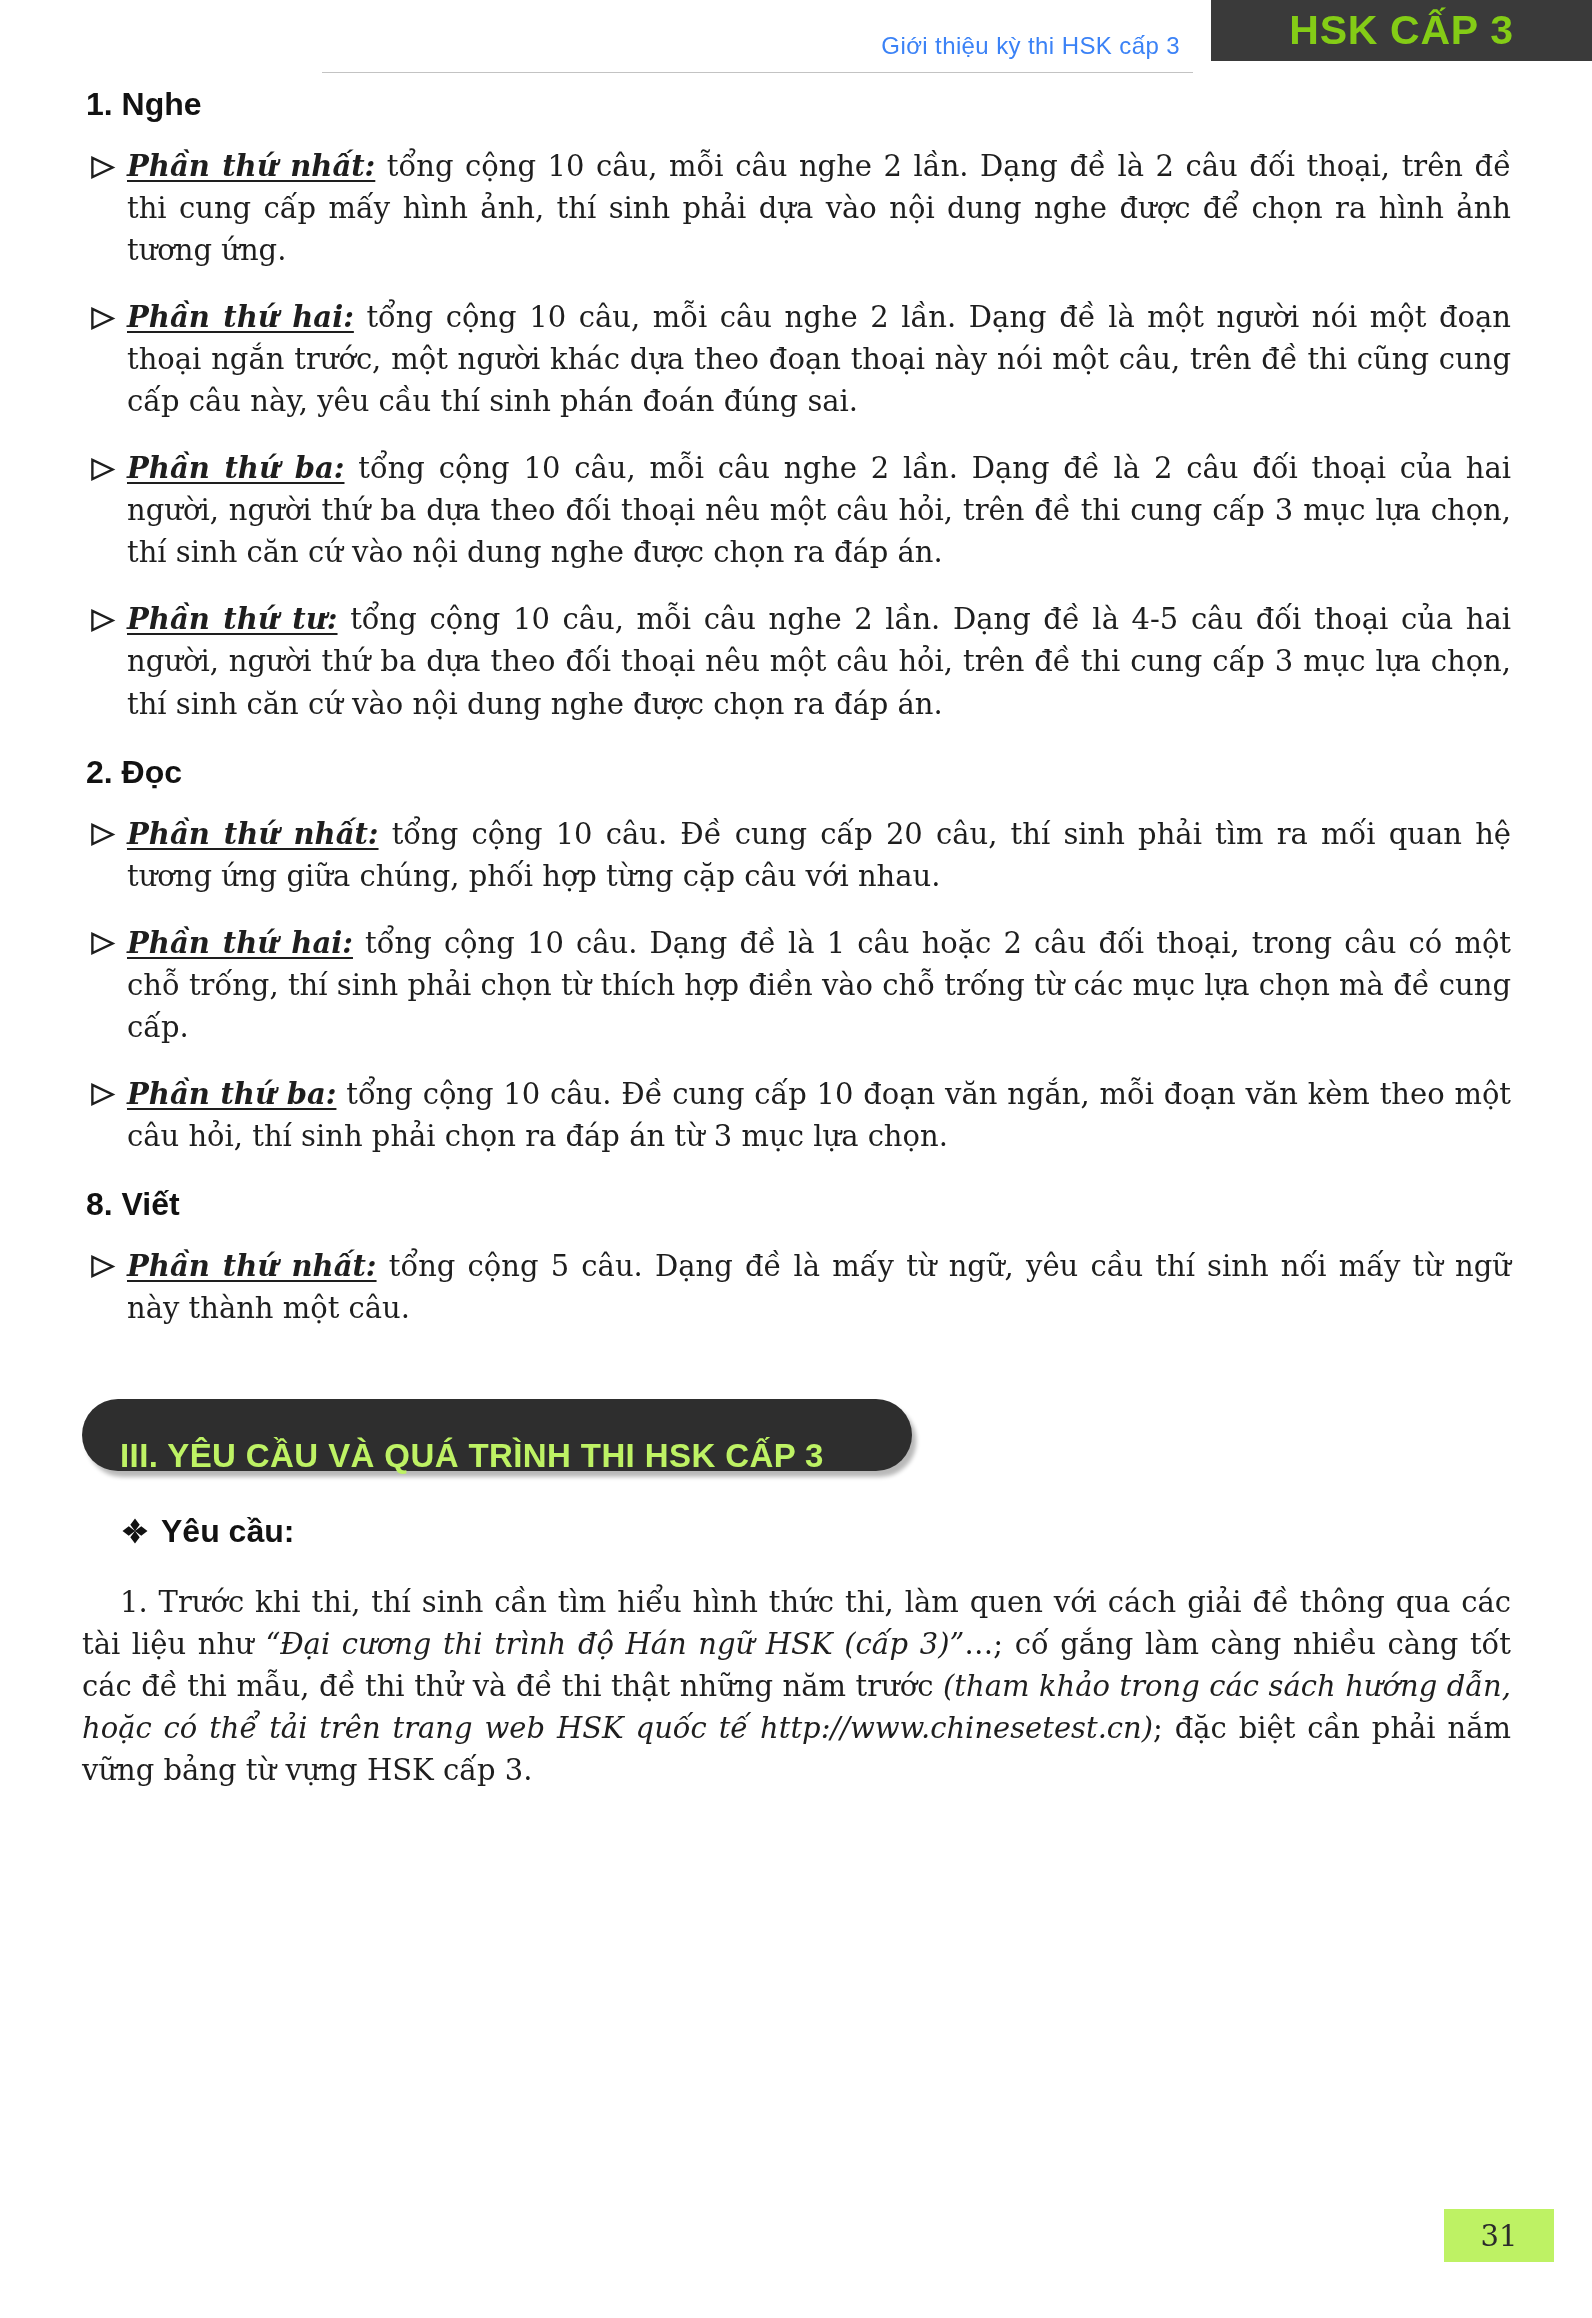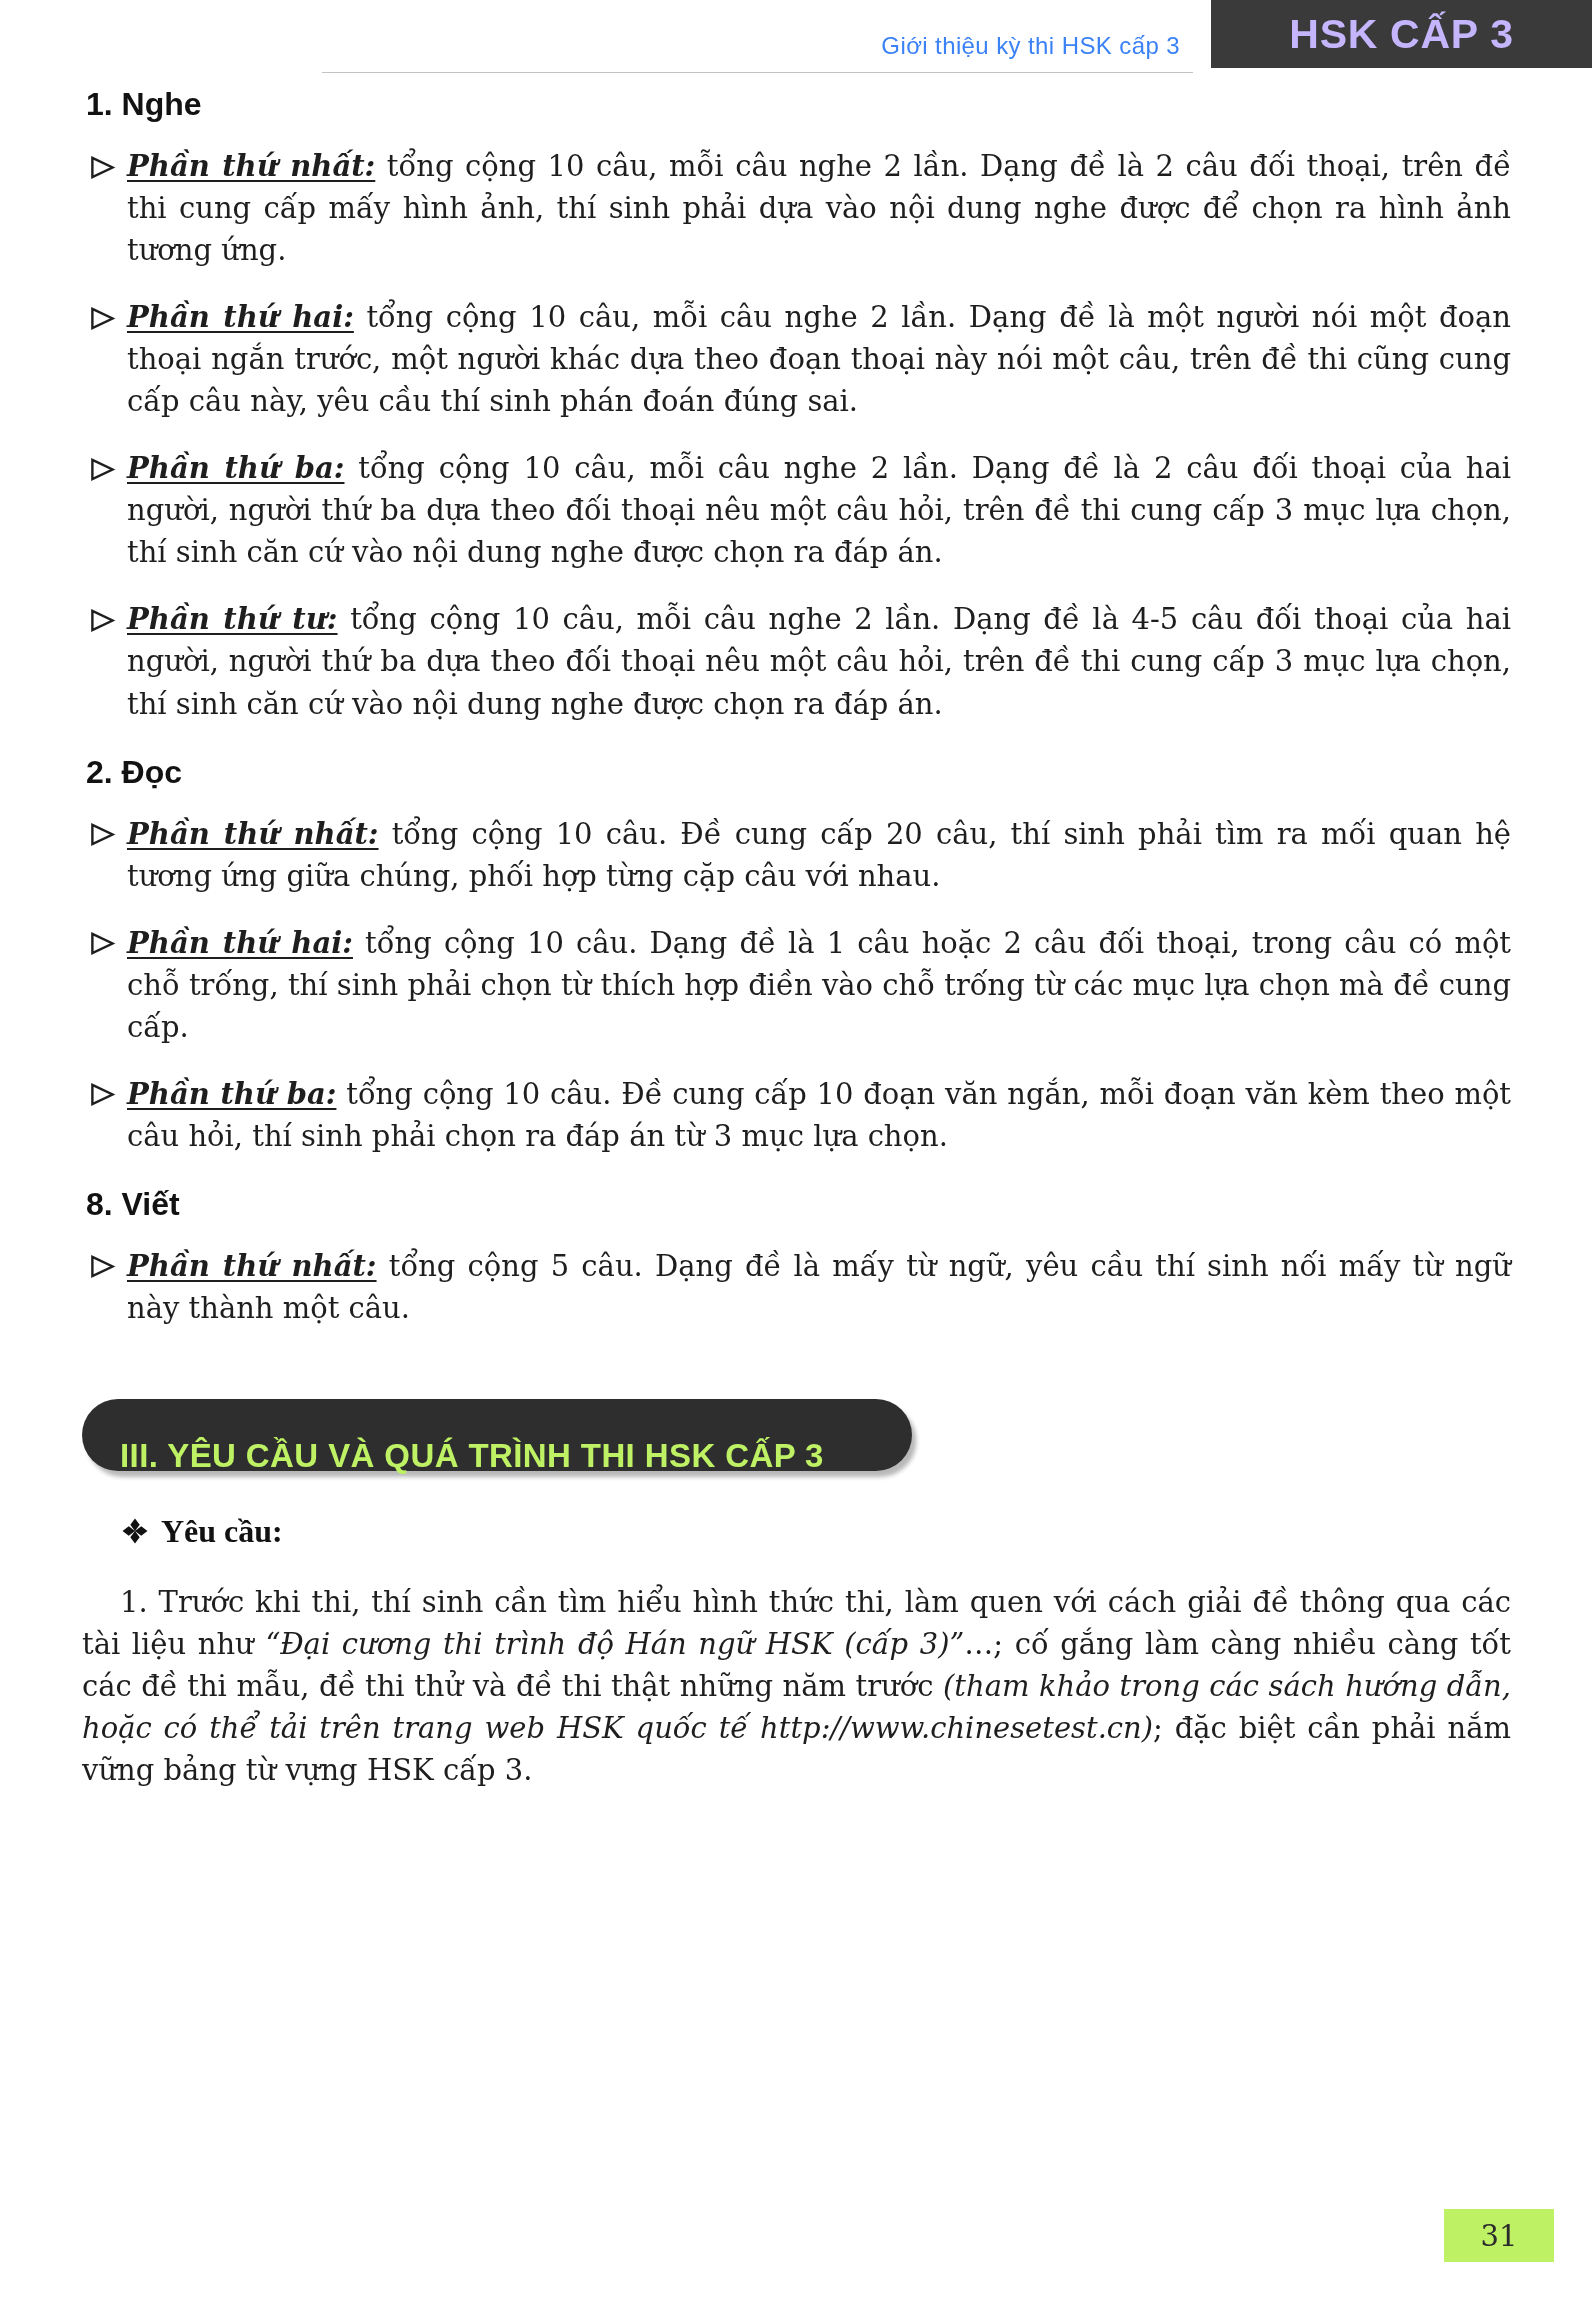--- a/index.html
+++ b/index.html
@@ -27,23 +27,23 @@
     font-family: "Liberation Sans", sans-serif;
     font-size: 24px;
     color: #3b82f6;
     letter-spacing: 0.4px;
   }
   .badge {
     position: absolute;
     top: 0;
     right: 0;
     width: 381px;
-    height: 68px;
+    height: 61px;
     background: #3a3a3a;
-    color: #c4b5fd;
+    color: #84cc16;
     font-family: "Liberation Sans", sans-serif;
     font-weight: bold;
     font-size: 41px;
     display: flex;
     align-items: center;
     justify-content: center;
     letter-spacing: 0.7px;
   }
   
   .content {
@@ -103,21 +103,21 @@
   }
   
   .subhead {
     display: flex;
     align-items: center;
     gap: 13px;
     margin: 0 0 31px 40px;
   }
   .subhead .diamond { width: 26px; height: 26px; }
   .subhead-text {
-    font-family: Liberation Serif, serif;
+    font-family: Liberation Sans, sans-serif;
     font-weight: bold;
     font-size: 32px;
     color: #121212;
   }
   .req-paragraph {
     font-size: 29px;
     line-height: 1.45;
     text-align: justify;
     text-indent: 38px;
   }

